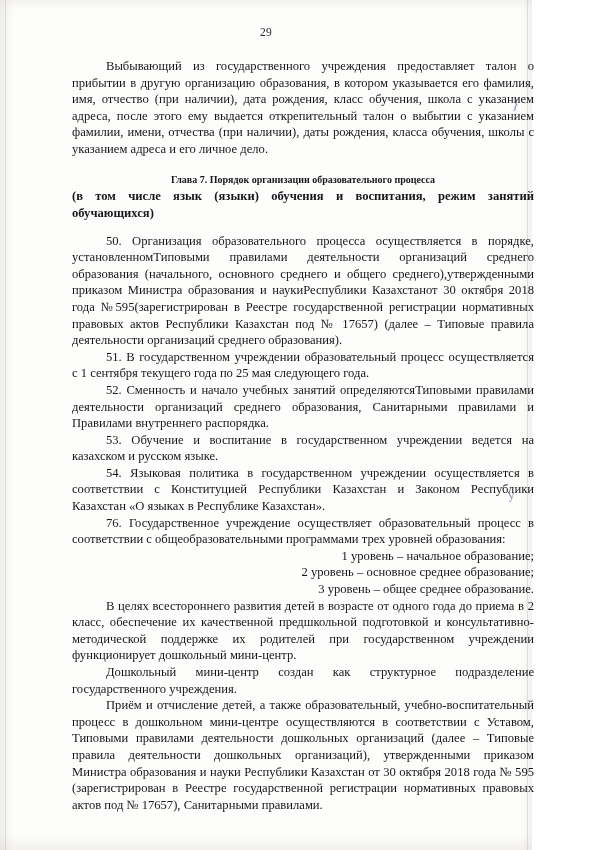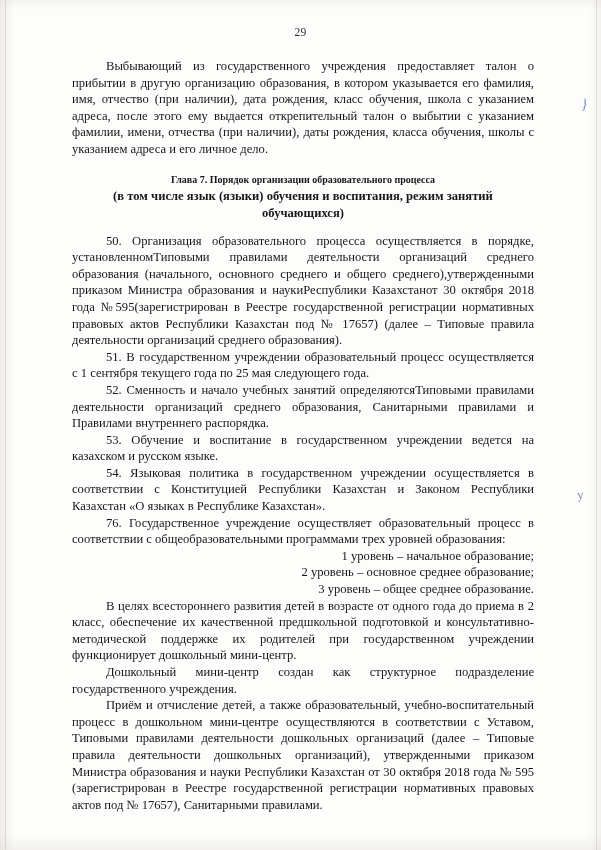--- a/index.html
+++ b/index.html
@@ -10,21 +10,21 @@
     width: 601px;
     height: 850px;
     background: #ffffff;
     font-family: "Liberation Serif", serif;
     color: #14161c;
     overflow: hidden;
     position: relative;
   }
   .page {
     position: relative;
-    width: 601px;
+    width: 532px;
     height: 850px;
     box-sizing: border-box;
     padding: 8px;
     background: #fdfdfb;
   }
   
   .page::before {
     content: "";
     position: absolute;
     inset: 0;
@@ -62,21 +62,20 @@
   }
   .heading {
     text-align: center;
     font-weight: bold;
     font-size: 10px;
     line-height: 17px;
     margin-top: 13px;
     text-indent: 0;
   }
   .heading-sub {
-    text-align: center;
     font-weight: bold;
     font-size: 12.6px;
     line-height: 17px;
     margin-bottom: 11px;
     text-indent: 0;
   }
   .list-line {
     text-indent: 34px;
     text-align: right;
   }

